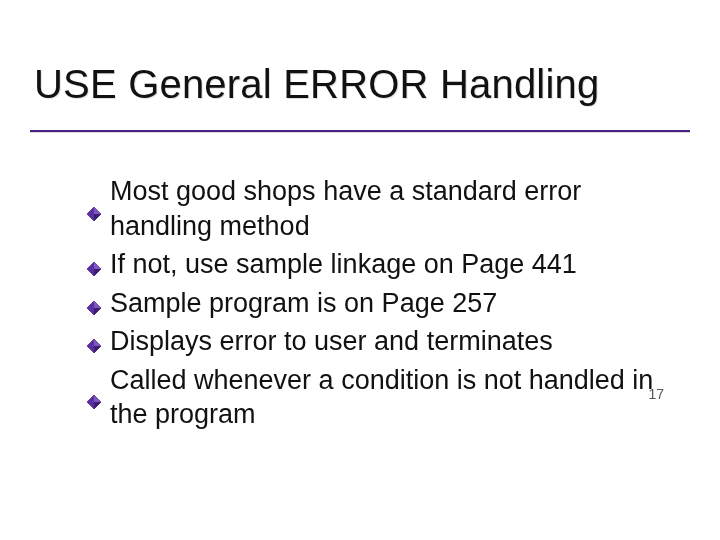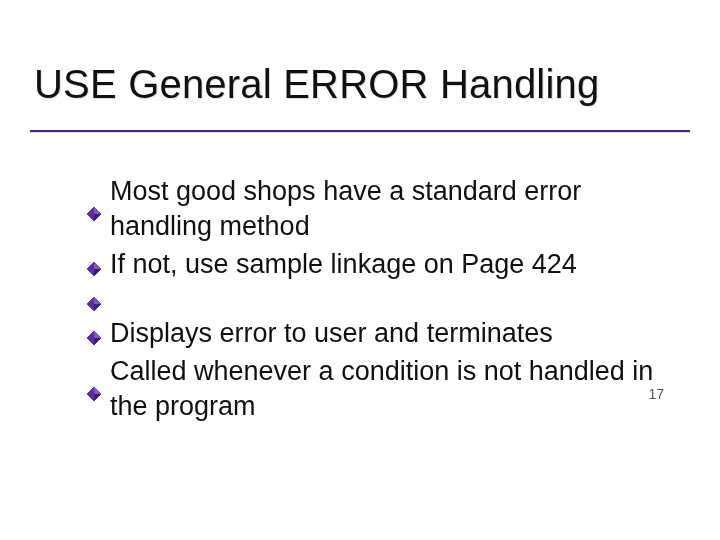--- a/index.html
+++ b/index.html
@@ -101,31 +101,32 @@
     </div>
 
     <div class="item">
       <span class="bullet">
         <svg viewBox="0 0 16 16" width="16" height="16">
           <polygon points="8,1 15,8 8,15 1,8" fill="#5b2ea6" stroke="#2e0f5e" stroke-width="0.6"></polygon>
           <polygon points="8,1 15,8 8,8" fill="#7e57c2"></polygon>
           <polygon points="8,8 15,8 8,15" fill="#3d1d70"></polygon>
         </svg>
       </span>
-      <span class="item-text">If not, use sample linkage on Page 424</span>
+      <span class="item-text">If not, use sample linkage on Page 441</span>
     </div>
 
     <div class="item">
       <span class="bullet">
         <svg viewBox="0 0 16 16" width="16" height="16">
           <polygon points="8,1 15,8 8,15 1,8" fill="#5b2ea6" stroke="#2e0f5e" stroke-width="0.6"></polygon>
           <polygon points="8,1 15,8 8,8" fill="#7e57c2"></polygon>
           <polygon points="8,8 15,8 8,15" fill="#3d1d70"></polygon>
         </svg>
       </span>
+      <span class="item-text">Sample program is on Page 257</span>
     </div>
 
     <div class="item">
       <span class="bullet">
         <svg viewBox="0 0 16 16" width="16" height="16">
           <polygon points="8,1 15,8 8,15 1,8" fill="#5b2ea6" stroke="#2e0f5e" stroke-width="0.6"></polygon>
           <polygon points="8,1 15,8 8,8" fill="#7e57c2"></polygon>
           <polygon points="8,8 15,8 8,15" fill="#3d1d70"></polygon>
         </svg>
       </span>

